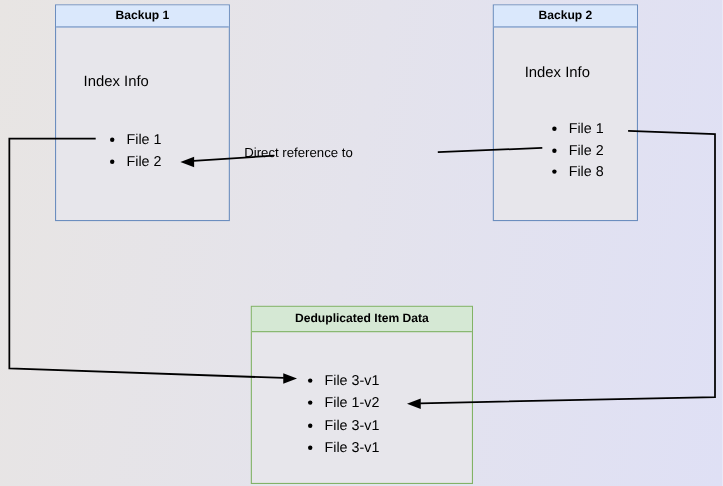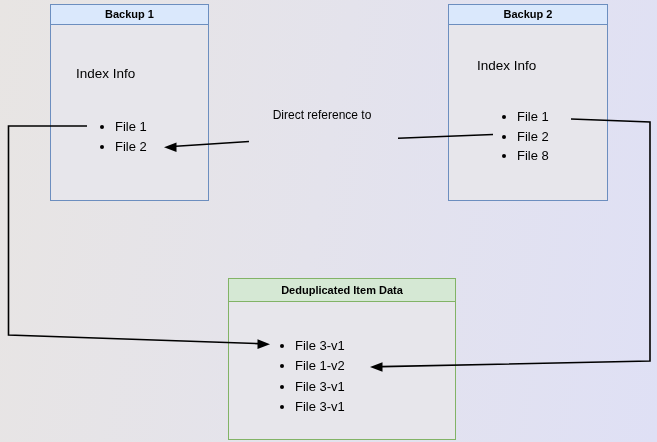--- a/index.html
+++ b/index.html
@@ -28,44 +28,43 @@
   .box-header{
     font-weight:bold;
     font-size:11px;
     text-align:center;
     border-bottom:1.5px solid;
     box-sizing:border-box;
   }
   .blue .box-header{background:var(--blue_fill,#dae8fc);border-color:var(--blue_border,#6c8ebf);height:20px;line-height:19px;}
   .green .box-header{background:var(--green_fill,#d5e8d4);border-color:var(--green_border,#82b366);height:23px;line-height:22px;}
   #backup1{left:50px;top:4px;width:159px;height:197px;}
-  #backup2{left:448px;top:4px;width:160px;height:197px;}
-  #dedup{left:228px;top:278px;width:228px;height:162px;}
+  #backup2{left:448px;top:4px;width:132px;height:197px;}
+  #dedup{left:228px;top:278px;width:202px;height:162px;}
   .subtitle{
     position:absolute;
     font-size:13.5px;
     line-height:16px;
     white-space:nowrap;
   }
   #backup1 .subtitle{left:25px;top:61px;}
   #backup2 .subtitle{left:28px;top:53px;}
   ul.filelist{
     position:absolute;
     margin:0;
     padding-left:18px;
     font-size:13px;
     list-style:disc outside;
   }
   #backup1 ul.filelist{left:46px;top:112px;line-height:20px;}
   #backup2 ul.filelist{left:50px;top:102px;line-height:19.5px;}
   #dedup   ul.filelist{left:48px;top:57px;line-height:20.4px;}
   .edge-label{
     position:absolute;
-    left:222px;top:107px;width:200px;
-    text-align:center;
+    left:222px;top:131px;width:200px;
     font-size:12px;
     line-height:16px;
     z-index:6;
   }
 </style>
 </head>
 <body>
 
 <div class="canvas">
 

